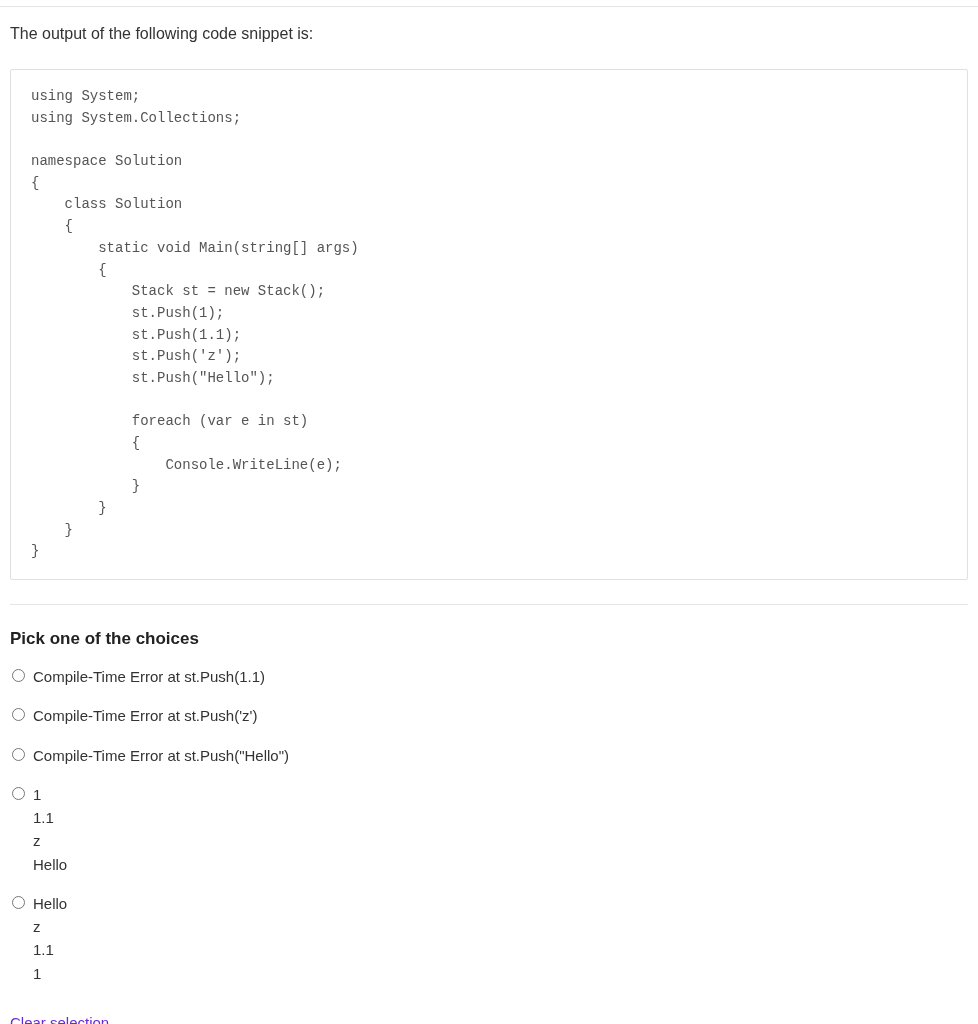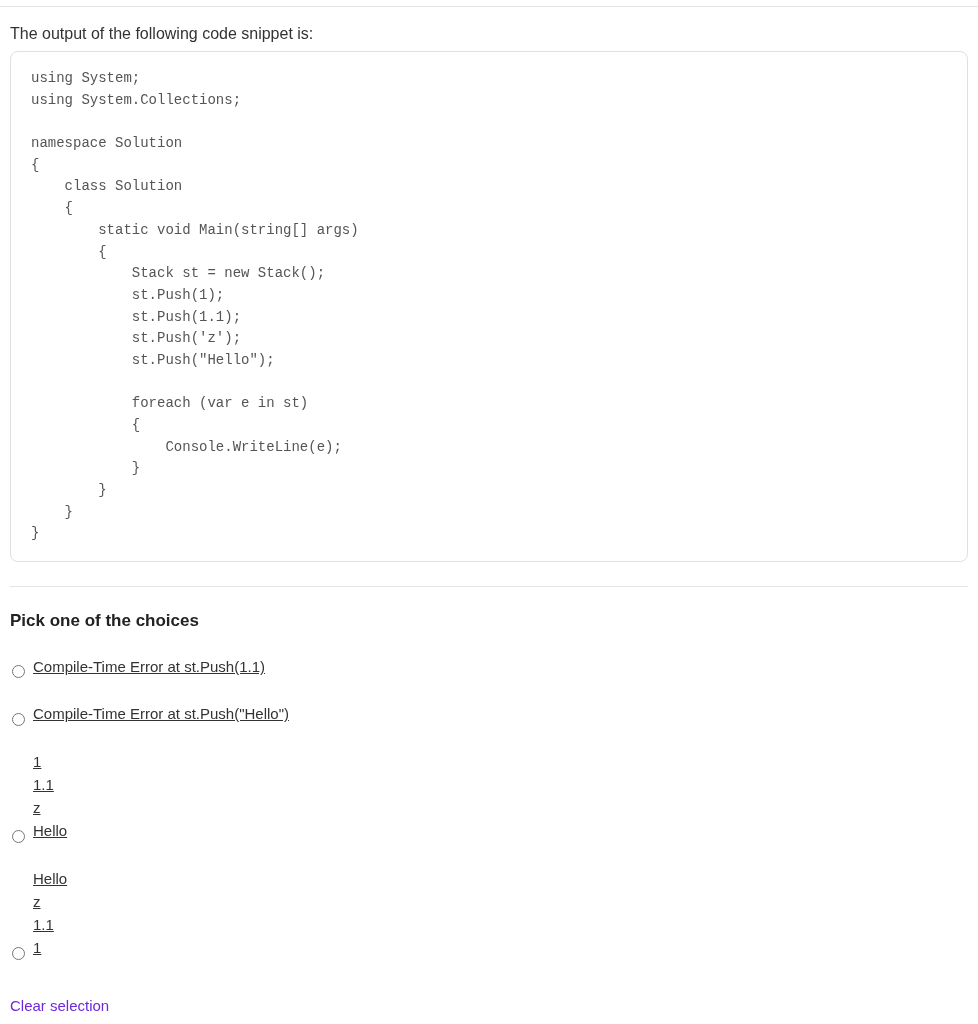--- a/index.html
+++ b/index.html
@@ -15,25 +15,25 @@
     height: 1px;
     background: #e5e5e5;
     margin-top: 6px;
   }
   .content {
     padding: 8px 10px 0 10px;
   }
   .question-text {
     font-size: 16px;
     color: #333;
-    margin: 10px 0 8px 0;
+    margin: 10px 0 26px 0;
   }
   .code-block {
     border: 1px solid #e0e0e0;
-    border-radius: 8px;
+    border-radius: 2px;
     padding: 16px 20px;
     font-family: Consolas, "Courier New", monospace;
     font-size: 14px;
     line-height: 1.55;
     white-space: pre;
     color: #555;
     overflow-x: auto;
   }
   .section-divider {
     height: 1px;
@@ -41,23 +41,22 @@
     margin: 24px 0 24px 0;
   }
   .choices-heading {
     font-size: 17px;
     font-weight: 600;
     color: #222;
     margin: 8px 0 14px 0;
   }
   .choice {
     display: flex;
-    align-items: flex-end;
-    margin: 24px 0;
-    text-decoration: underline;
+    align-items: flex-start;
+    margin: 16px 0;
   }
   .choice input[type="radio"] {
     margin: 4px 8px 0 2px;
     flex-shrink: 0;
   }
   .choice-label {
     font-size: 15px;
     color: #333;
     line-height: 1.55;
     white-space: pre-line;
@@ -107,20 +106,24 @@
 
   <div class="section-divider"></div>
 
   <div class="choices-heading">Pick one of the choices</div>
 
   <label class="choice">
     <input type="radio" name="answer" style="">
     <span class="choice-label">Compile-Time Error at st.Push(1.1)</span>
   </label>
 
+  <label class="choice">
+    <input type="radio" name="answer" style="">
+    <span class="choice-label">Compile-Time Error at st.Push('z')</span>
+  </label>
 
   <label class="choice">
     <input type="radio" name="answer" style="">
     <span class="choice-label">Compile-Time Error at st.Push("Hello")</span>
   </label>
 
   <label class="choice">
     <input type="radio" name="answer" style="">
     <span class="choice-label">1
 1.1

